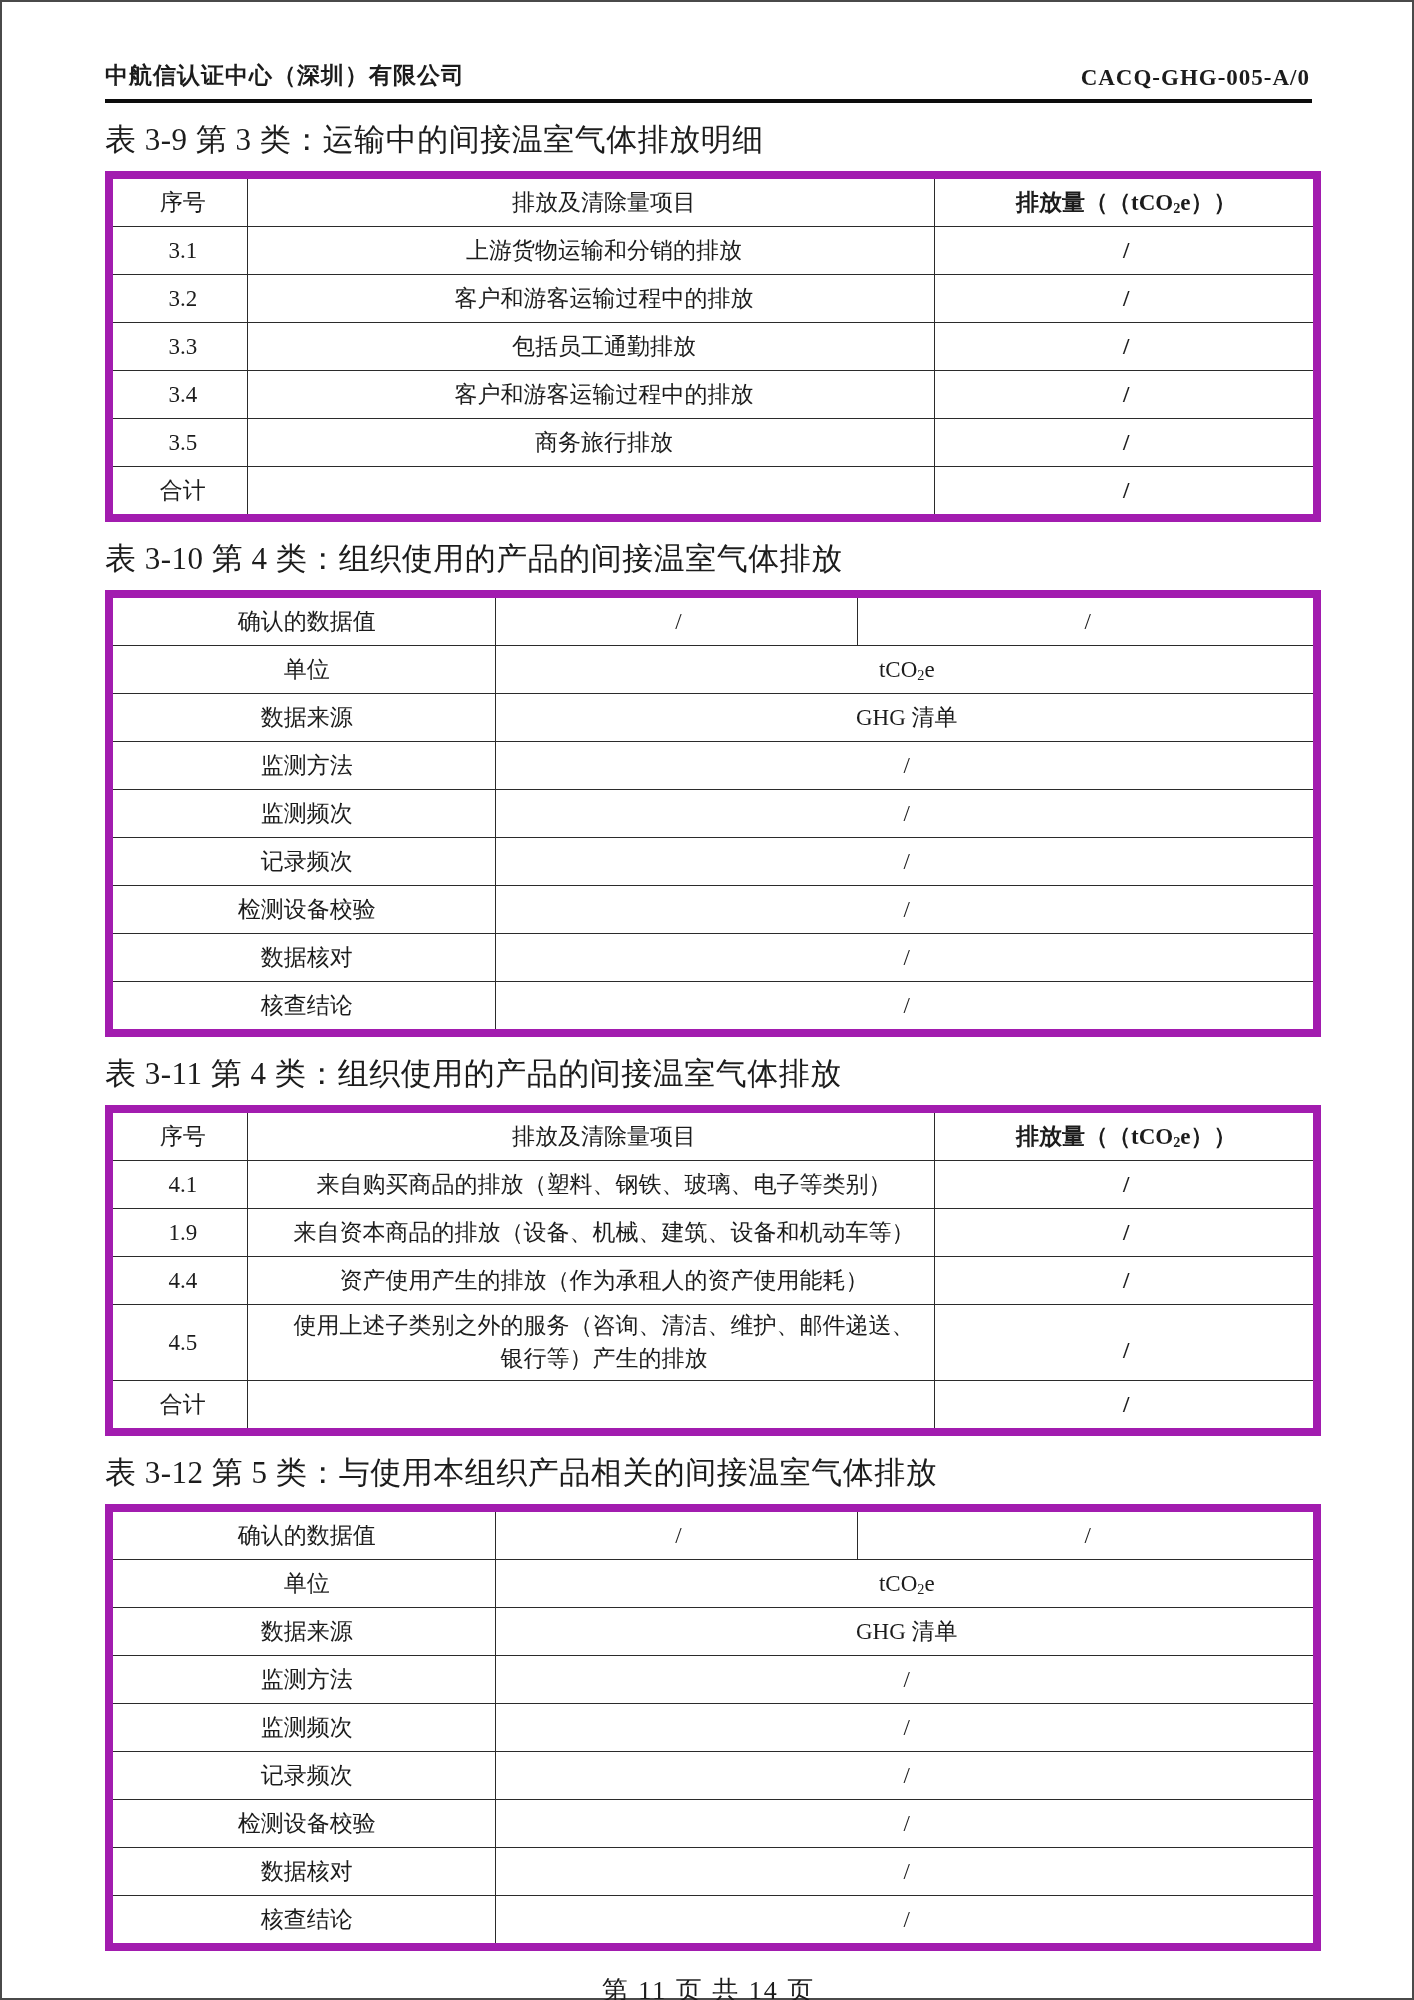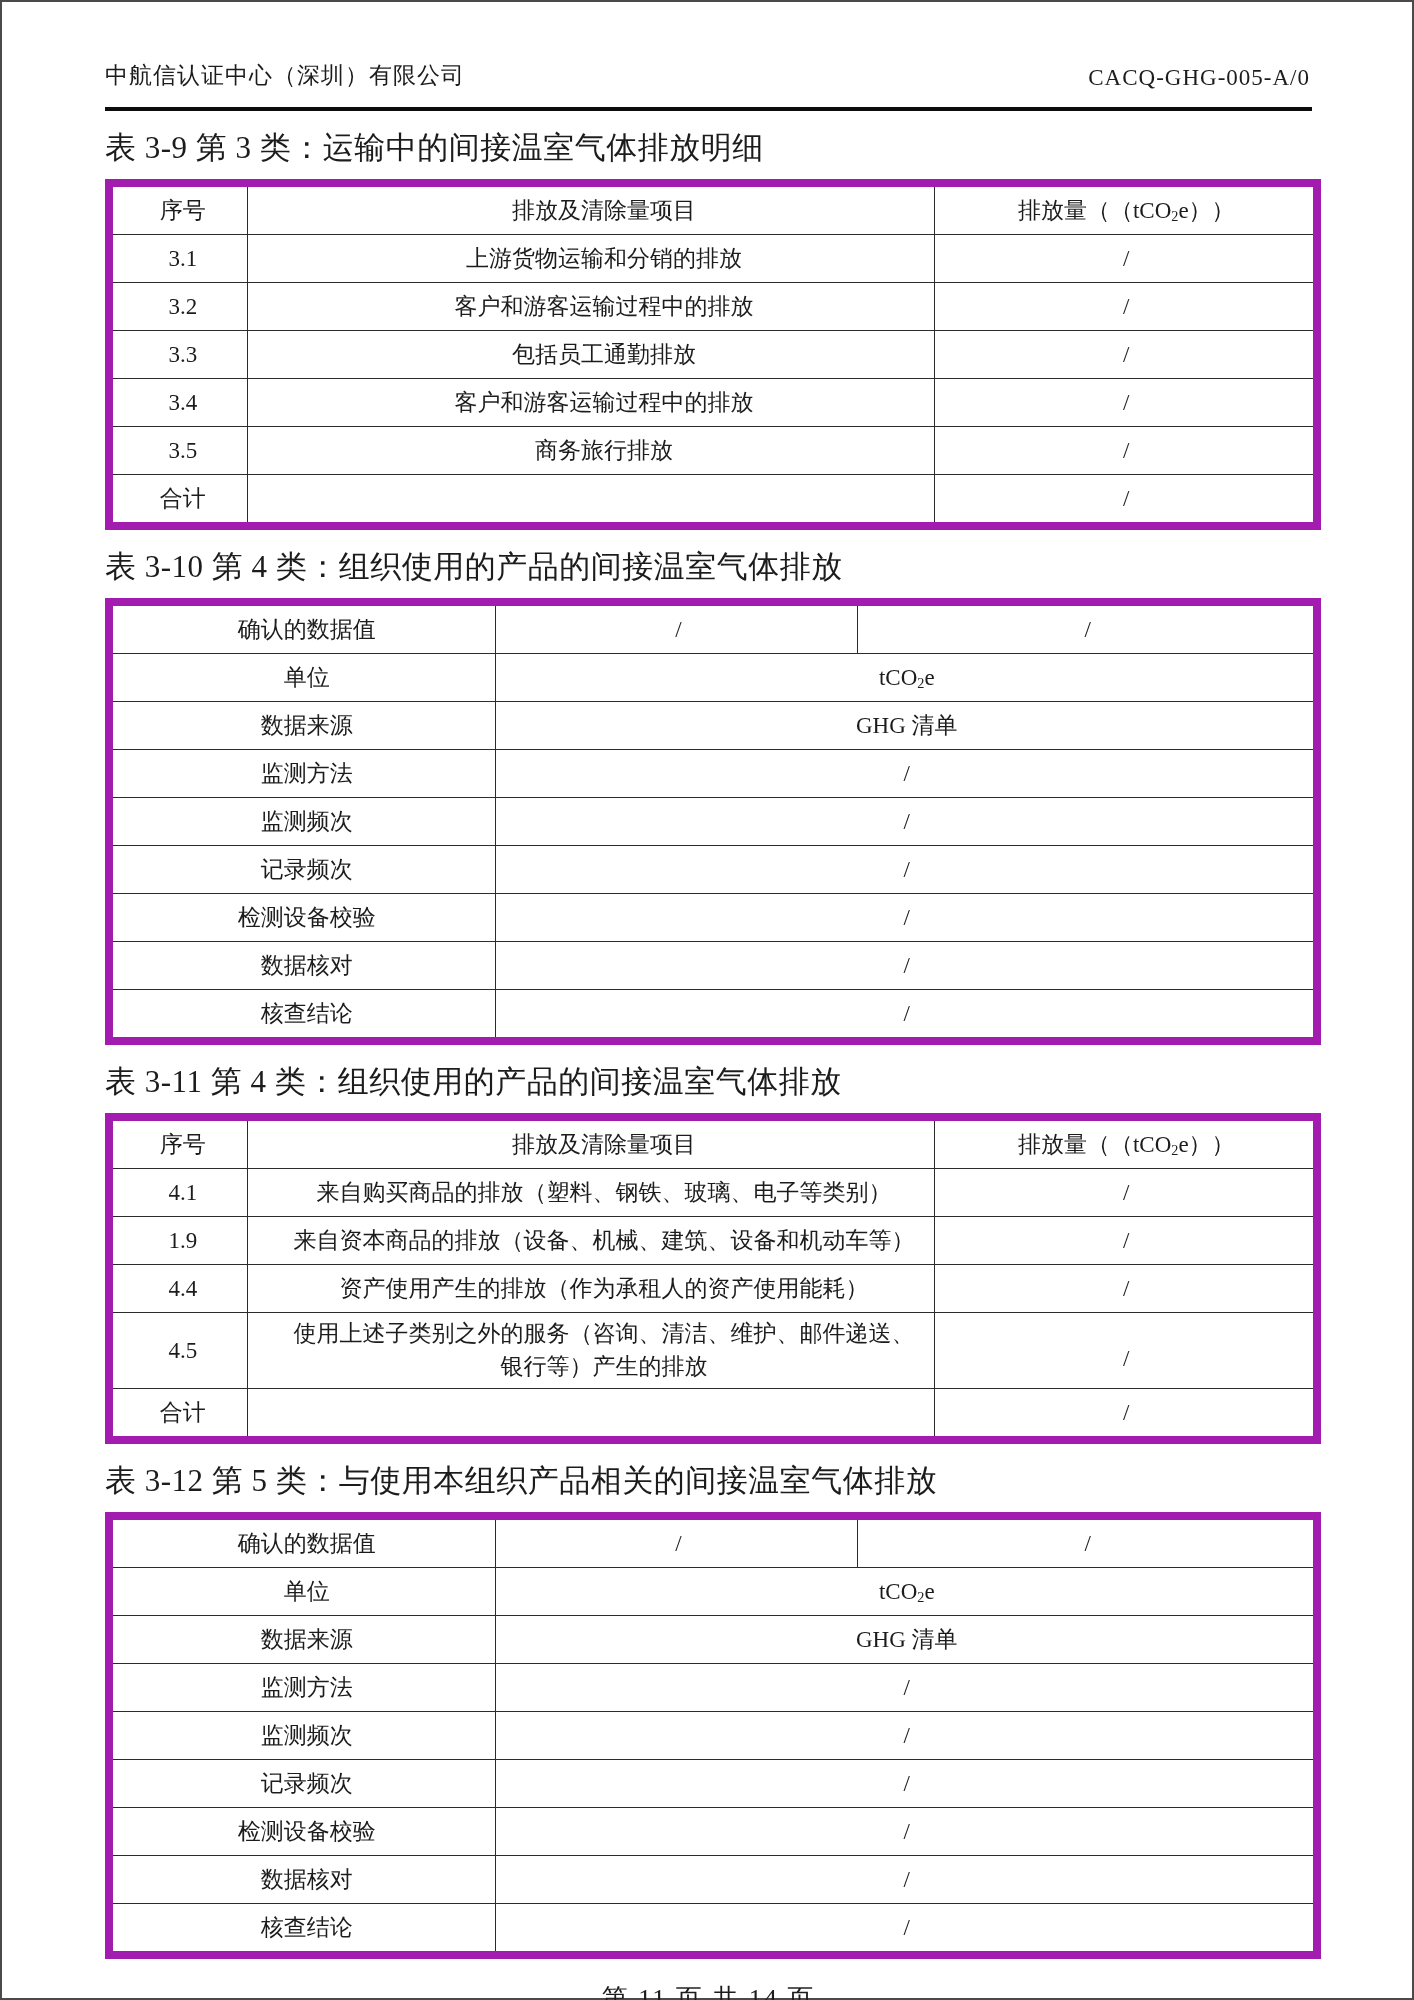--- a/index.html
+++ b/index.html
@@ -9,24 +9,25 @@
     box-sizing:border-box;
     background:#ffffff;
     border:2px solid #4a4a4a;
     padding:52px 100px 0 103px;
     font-family:"Liberation Serif","DejaVu Serif",serif;
     color:#1c1c1c;
     font-size:23px;
   }
   .doc-header{
     display:flex;justify-content:space-between;align-items:flex-end;
-    padding:6px 2px 16px 0;
+    padding:6px 2px 8px 0;
     border-bottom:4px solid #0c0c0c;
     font-size:23px;
     letter-spacing:1px;
+    font-weight:bold;
   }
   .caption{
     margin:16px 0 10px 0;
     font-size:31px;
     letter-spacing:0.5px;
   }
   table.tbl{
     border-collapse:collapse;
     table-layout:fixed;
     width:1208px;
@@ -40,21 +41,21 @@
     line-height:1.45;
     height:39px; 
     overflow:hidden;
     word-break:break-all;
   }
   
   .t-items col.c1{width:138px;}
   .t-items col.c2{width:687px;}
   .t-items col.c3{width:383px;}
   .t-items td.item{padding-left:35px;}
-  .t-items td.qty{padding-left:13px;}
+  .t-items td.qty{padding-left:13px;font-weight:bold;}
   
   .t-summary col.c1{width:386px;}
   .t-summary col.c2{width:362px;}
   .t-summary col.c3{width:460px;}
   .t-summary td{padding-left:16px;}
   .t-summary td.val{padding-left:13px;}
   .t-summary td{height:38px;}
   .row-tall td{height:68px;}
   .row-tall td.qty{vertical-align:bottom;padding-bottom:12px;}
   .sub{font-size:0.62em;vertical-align:-3px;letter-spacing:0;}

